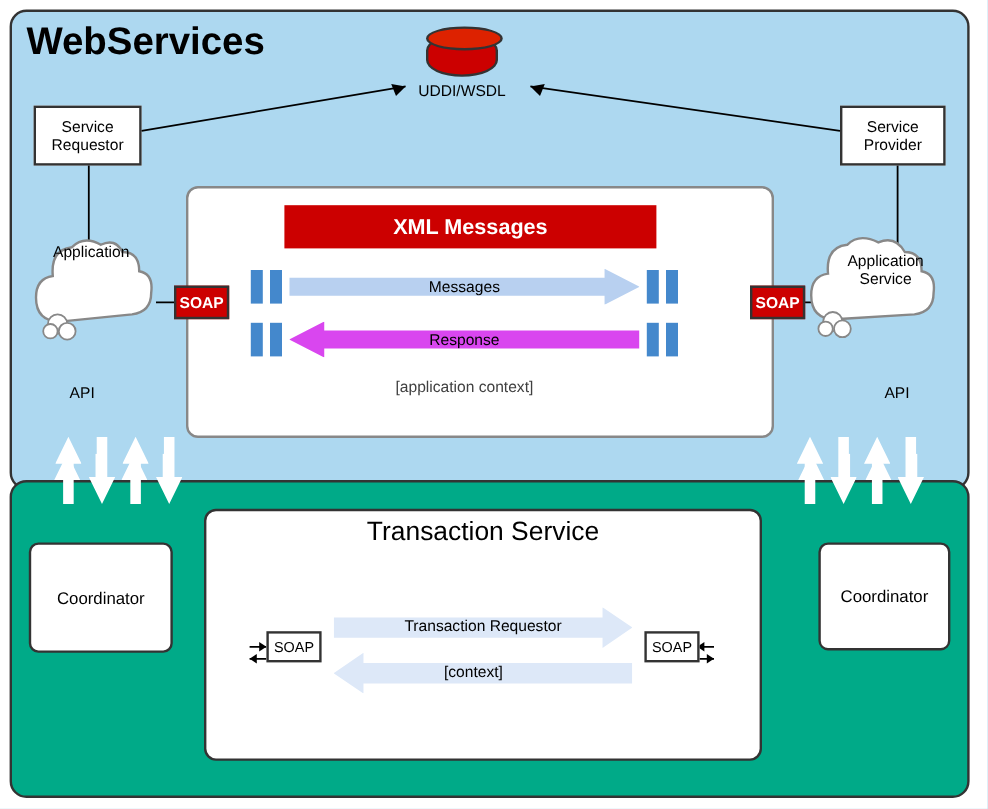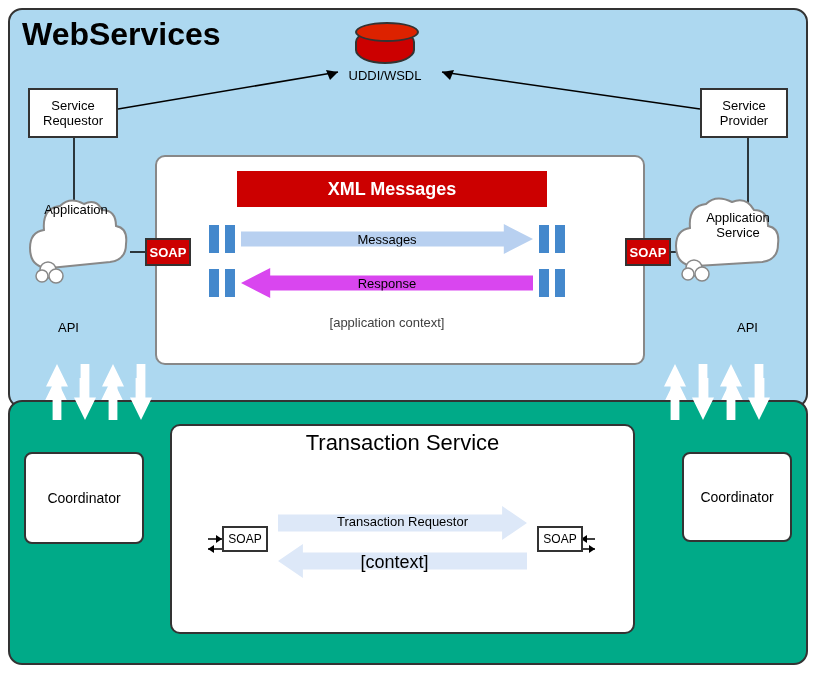--- a/index.html
+++ b/index.html
@@ -391,21 +391,21 @@
 
       <div style="position:absolute;top:38px;left:56px;right:56px;height:34px;background:#dde8f8;clip-path:polygon(100% 25%,10% 25%,10% 0%,0% 50%,10% 100%,10% 75%,100% 75%);"></div>
 
       <div style="position:absolute;top:20px;right:0;width:46px;height:26px;background:#fff;border:2px solid #333;display:flex;align-items:center;justify-content:center;font-size:12px;z-index:5;">
         <span>SOAP</span>
       </div>
 
       <div style="position:absolute;top:8px;left:80px;right:80px;text-align:center;font-size:13px;">
         <span>Transaction Requestor</span>
       </div>
-      <div style="position:absolute;top:46px;left:80px;right:96px;text-align:center;font-size:18px;">
+      <div style="position:absolute;top:46px;left:80px;right:96px;text-align:center;font-size:13px;">
         <span>[context]</span>
       </div>
 
       <svg style="position:absolute;top:15px;left:-16px;width:20px;height:36px;">
         <line x1="2" y1="18" x2="16" y2="18" stroke="#000" stroke-width="1.5"></line>
         <polygon points="16,18 10,14 10,22" fill="#000"></polygon>
         <line x1="16" y1="28" x2="2" y2="28" stroke="#000" stroke-width="1.5"></line>
         <polygon points="2,28 8,24 8,32" fill="#000"></polygon>
       </svg>
       <svg style="position:absolute;top:15px;right:-16px;width:20px;height:36px;">

